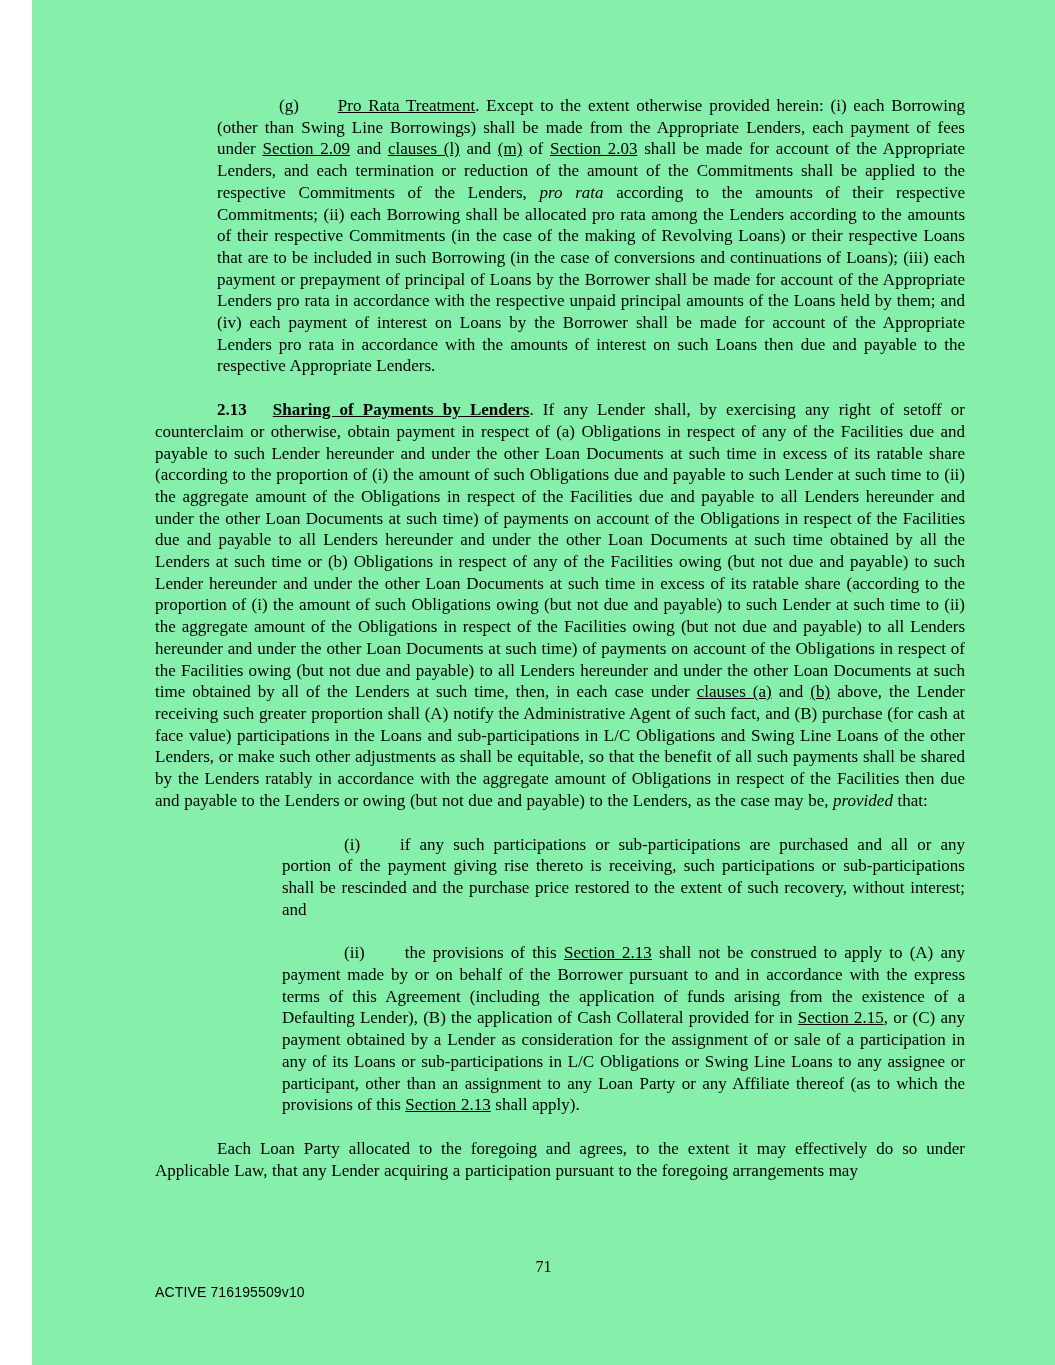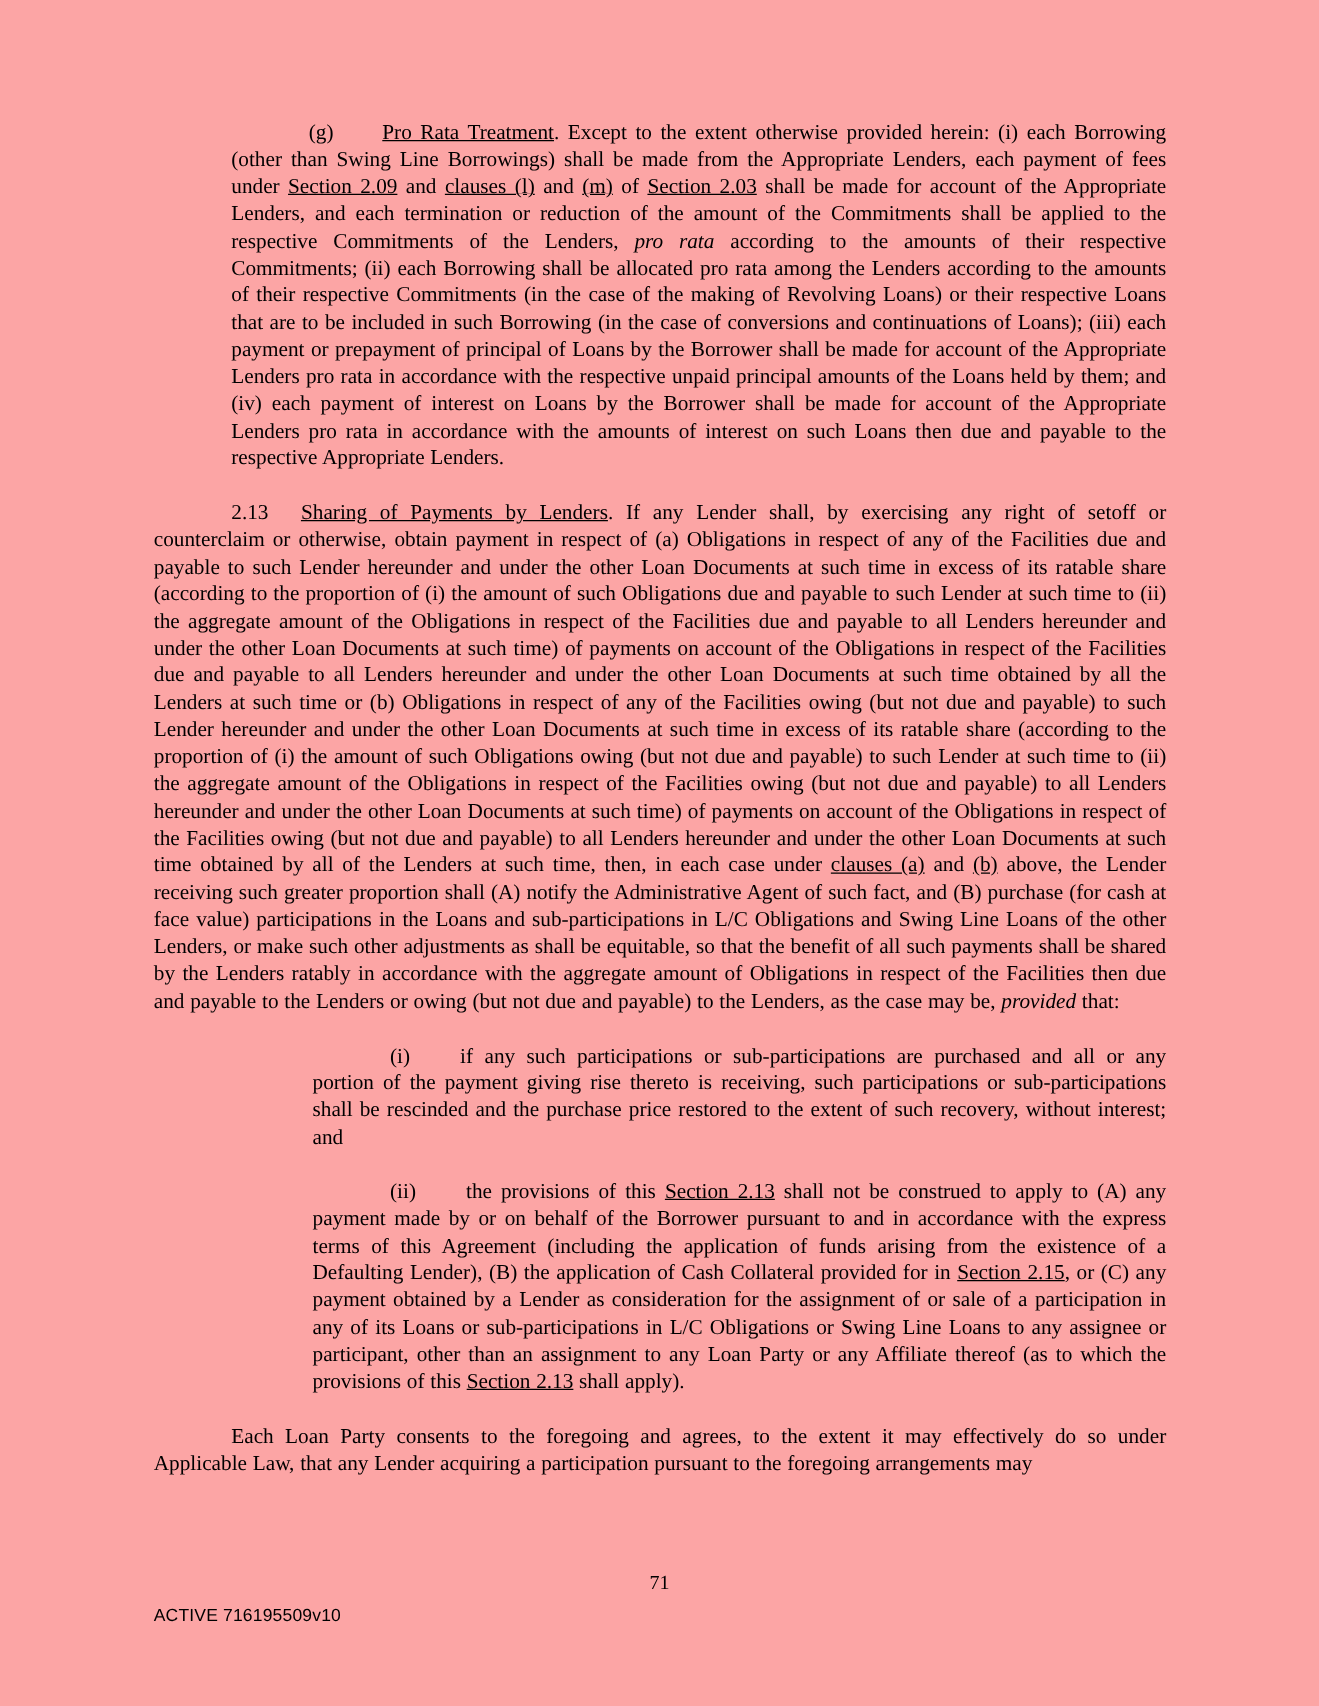--- a/index.html
+++ b/index.html
@@ -5,42 +5,42 @@
   * { margin: 0; padding: 0; box-sizing: border-box; }
   html, body { background: #ffffff; }
   body {
     width: 1055px;
     height: 1365px;
     position: relative;
     overflow: hidden;
     font-family: "Liberation Serif", serif;
     color: #000000;
   }
-  .page { position: absolute; inset: 0; background: #fca5a5; }
+  .page { position: absolute; inset: 0; background: #86efac; margin-left: 32px; }
   .text-block {
     position: absolute;
     left: 123px;
     top: 95px;
     width: 810px;
   }
   .para {
     font-size: 17px;
     line-height: 21.7px;
     text-align: justify;
     margin-bottom: 22px;
     word-spacing: 0.02em;
   }
   .para-g   { padding-left: 62px; text-indent: 62px; }
   .para-213 { text-indent: 62px; }
   .para-i, .para-ii { padding-left: 127px; text-indent: 62px; }
   .para-close { text-indent: 62px; margin-bottom: 0; }
 
   .u { text-decoration: underline; }
   .i { font-style: italic; }
-  .b { font-weight: normal; }
+  .b { font-weight: bold; }
 
   .tab { display: inline-block; }
   .para-g .tab  { width: 39px; }
   .para-213 .tab { width: 26px; }
   .para-i .tab, .para-ii .tab { width: 40px; }
 
   .page-number {
     position: absolute;
     top: 1258px;
     left: 0;
@@ -60,19 +60,19 @@
 </style>
 </head>
 <body>
 
 <div class="page">
   <div class="text-block">
     <p class="para para-g"><span>(g)</span><span class="tab"></span><span class="u">Pro Rata Treatment</span><span>. Except to the extent otherwise provided herein: (i) each Borrowing (other than Swing Line Borrowings) shall be made from the Appropriate Lenders, each payment of fees under </span><span class="u">Section 2.09</span><span> and </span><span class="u">clauses (l)</span><span> and </span><span class="u">(m)</span><span> of </span><span class="u">Section 2.03</span><span> shall be made for account of the Appropriate Lenders, and each termination or reduction of the amount of the Commitments shall be applied to the respective Commitments of the Lenders, </span><span class="i">pro rata</span><span> according to the amounts of their respective Commitments; (ii) each Borrowing shall be allocated pro rata among the Lenders according to the amounts of their respective Commitments (in the case of the making of Revolving Loans) or their respective Loans that are to be included in such Borrowing (in the case of conversions and continuations of Loans); (iii) each payment or prepayment of principal of Loans by the Borrower shall be made for account of the Appropriate Lenders pro rata in accordance with the respective unpaid principal amounts of the Loans held by them; and (iv) each payment of interest on Loans by the Borrower shall be made for account of the Appropriate Lenders pro rata in accordance with the amounts of interest on such Loans then due and payable to the respective Appropriate Lenders.</span></p>
     <p class="para para-213"><span class="b">2.13</span><span class="tab"></span><span class="u b">Sharing of Payments by Lenders</span><span>.  If any Lender shall, by exercising any right of setoff or counterclaim or otherwise, obtain payment in respect of (a) Obligations in respect of any of the Facilities due and payable to such Lender hereunder and under the other Loan Documents at such time in excess of its ratable share (according to the proportion of (i) the amount of such Obligations due and payable to such Lender at such time to (ii) the aggregate amount of the Obligations in respect of the Facilities due and payable to all Lenders hereunder and under the other Loan Documents at such time) of payments on account of the Obligations in respect of the Facilities due and payable to all Lenders hereunder and under the other Loan Documents at such time obtained by all the Lenders at such time or (b) Obligations in respect of any of the Facilities owing (but not due and payable) to such Lender hereunder and under the other Loan Documents at such time in excess of its ratable share (according to the proportion of (i) the amount of such Obligations owing (but not due and payable) to such Lender at such time to (ii) the aggregate amount of the Obligations in respect of the Facilities owing (but not due and payable) to all Lenders hereunder and under the other Loan Documents at such time) of payments on account of the Obligations in respect of the Facilities owing (but not due and payable) to all Lenders hereunder and under the other Loan Documents at such time obtained by all of the Lenders at such time, then, in each case under </span><span class="u">clauses (a)</span><span> and </span><span class="u">(b)</span><span> above, the Lender receiving such greater proportion shall (A) notify the Administrative Agent of such fact, and (B) purchase (for cash at face value) participations in the Loans and sub-participations in L/C Obligations and Swing Line Loans of the other Lenders, or make such other adjustments as shall be equitable, so that the benefit of all such payments shall be shared by the Lenders ratably in accordance with the aggregate amount of Obligations in respect of the Facilities then due and payable to the Lenders or owing (but not due and payable) to the Lenders, as the case may be, </span><span class="i">provided</span><span> that:</span></p>
     <p class="para para-i"><span>(i)</span><span class="tab"></span><span>if any such participations or sub-participations are purchased and all or any portion of the payment giving rise thereto is receiving, such participations or sub-participations shall be rescinded and the purchase price restored to the extent of such recovery, without interest; and</span></p>
     <p class="para para-ii"><span>(ii)</span><span class="tab"></span><span>the provisions of this </span><span class="u">Section 2.13</span><span> shall not be construed to apply to (A) any payment made by or on behalf of the Borrower pursuant to and in accordance with the express terms of this Agreement (including the application of funds arising from the existence of a Defaulting Lender), (B) the application of Cash Collateral provided for in </span><span class="u">Section 2.15</span><span>, or (C) any payment obtained by a Lender as consideration for the assignment of or sale of a participation in any of its Loans or sub-participations in L/C Obligations or Swing Line Loans to any assignee or participant, other than an assignment to any Loan Party or any Affiliate thereof (as to which the provisions of this </span><span class="u">Section 2.13</span><span> shall apply).</span></p>
-    <p class="para para-close"><span>Each Loan Party consents to the foregoing and agrees, to the extent it may effectively do so under Applicable Law, that any Lender acquiring a participation pursuant to the foregoing arrangements may</span></p>
+    <p class="para para-close"><span>Each Loan Party allocated to the foregoing and agrees, to the extent it may effectively do so under Applicable Law, that any Lender acquiring a participation pursuant to the foregoing arrangements may</span></p>
   </div>
 
   <div class="page-number">71</div>
 
   <div class="doc-stamp">ACTIVE 716195509v10</div>
 </div>
 
 </body></html>

